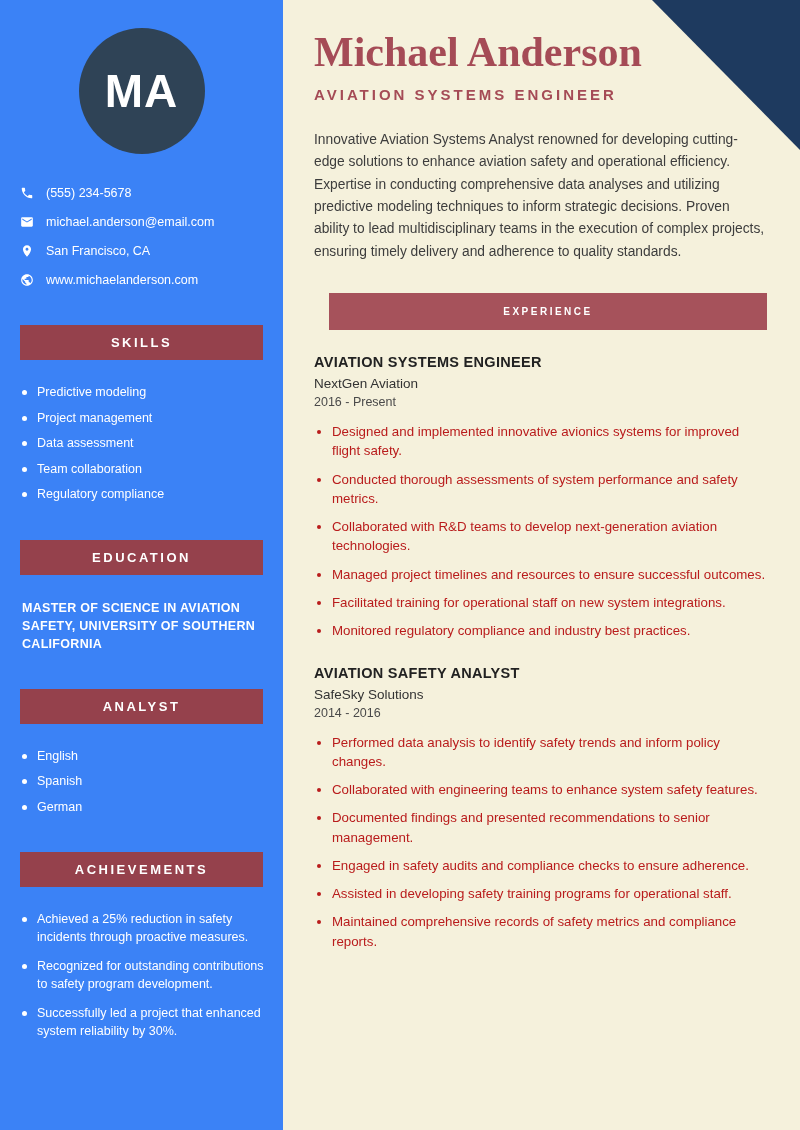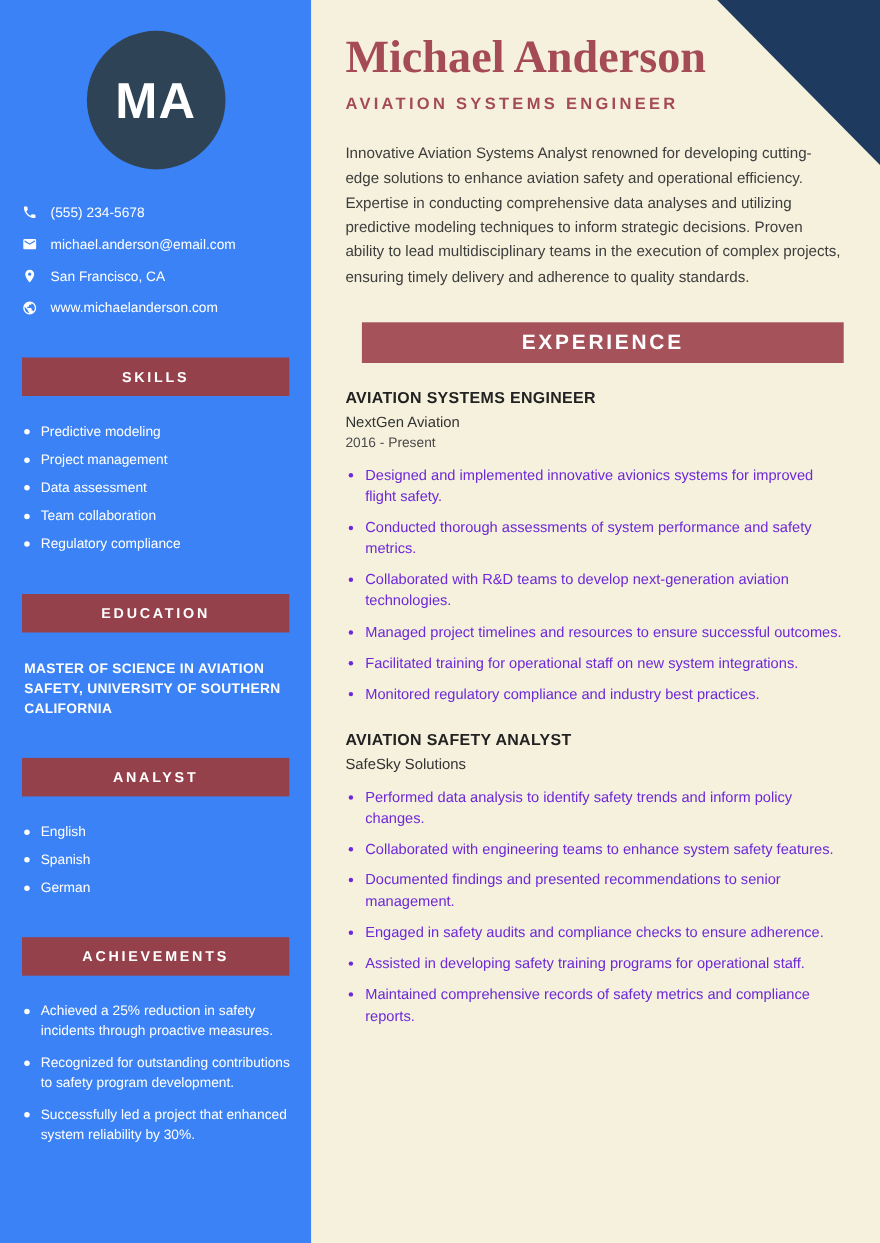--- a/index.html
+++ b/index.html
@@ -40,27 +40,27 @@
             border-top:150px solid #1E3A5F; border-left:148px solid transparent; }
 
   .name { font-family:"Liberation Serif", serif; font-size:42px; font-weight:bold;
           color:#A54B56; line-height:1.05; }
   .headline { color:#A54B56; font-weight:bold; font-size:15px; letter-spacing:3px;
               margin-top:12px; }
   .summary { margin-top:26px; font-size:13.8px; line-height:1.62; color:#3D3D3D; }
 
   .exp-banner { margin-top:30px; background:#A6525B; color:#fff; height:37px;
                 display:flex; align-items:center; justify-content:center;
-                font-weight:bold; font-size:19px; letter-spacing:2.5px;margin-left:15px; }
+                font-weight:bold; font-size:10px; letter-spacing:2.5px;margin-left:15px; }
 
   .job { margin-top:24px; }
   .job-title { font-size:14.5px; font-weight:bold; color:#222; letter-spacing:0.3px; }
   .company { font-size:13.5px; color:#333; margin-top:6px; }
   .dates { font-size:12.5px; color:#4A4A4A; margin-top:4px; }
-  .bullets { list-style:disc outside; margin-top:13px; padding-left:18px; color:#6d28d9; }
+  .bullets { list-style:disc outside; margin-top:13px; padding-left:18px; color:#b91c1c; }
   .bullets li { font-size:13.3px; line-height:1.45; margin-bottom:9px; }
 </style>
 </head>
 <body>
 
 <div class="page">
 
   <aside class="sidebar">
 
     <div class="avatar">
@@ -141,20 +141,21 @@
         <li>Collaborated with R&amp;D teams to develop next-generation aviation technologies.</li>
         <li>Managed project timelines and resources to ensure successful outcomes.</li>
         <li>Facilitated training for operational staff on new system integrations.</li>
         <li>Monitored regulatory compliance and industry best practices.</li>
       </ul>
     </section>
 
     <section class="job">
       <h2 class="job-title">AVIATION SAFETY ANALYST</h2>
       <div class="company">SafeSky Solutions</div>
+      <div class="dates">2014 - 2016</div>
       <ul class="bullets">
         <li>Performed data analysis to identify safety trends and inform policy changes.</li>
         <li>Collaborated with engineering teams to enhance system safety features.</li>
         <li>Documented findings and presented recommendations to senior management.</li>
         <li>Engaged in safety audits and compliance checks to ensure adherence.</li>
         <li>Assisted in developing safety training programs for operational staff.</li>
         <li>Maintained comprehensive records of safety metrics and compliance reports.</li>
       </ul>
     </section>
 

